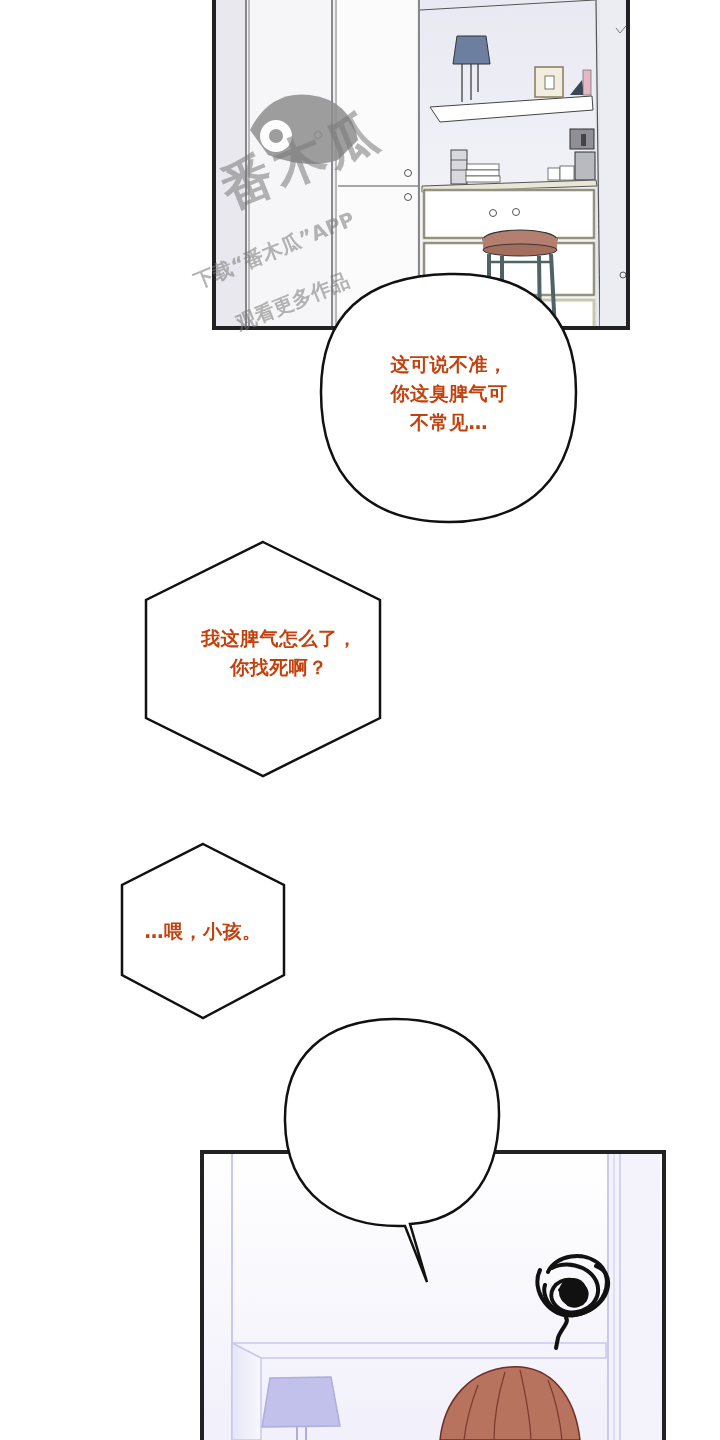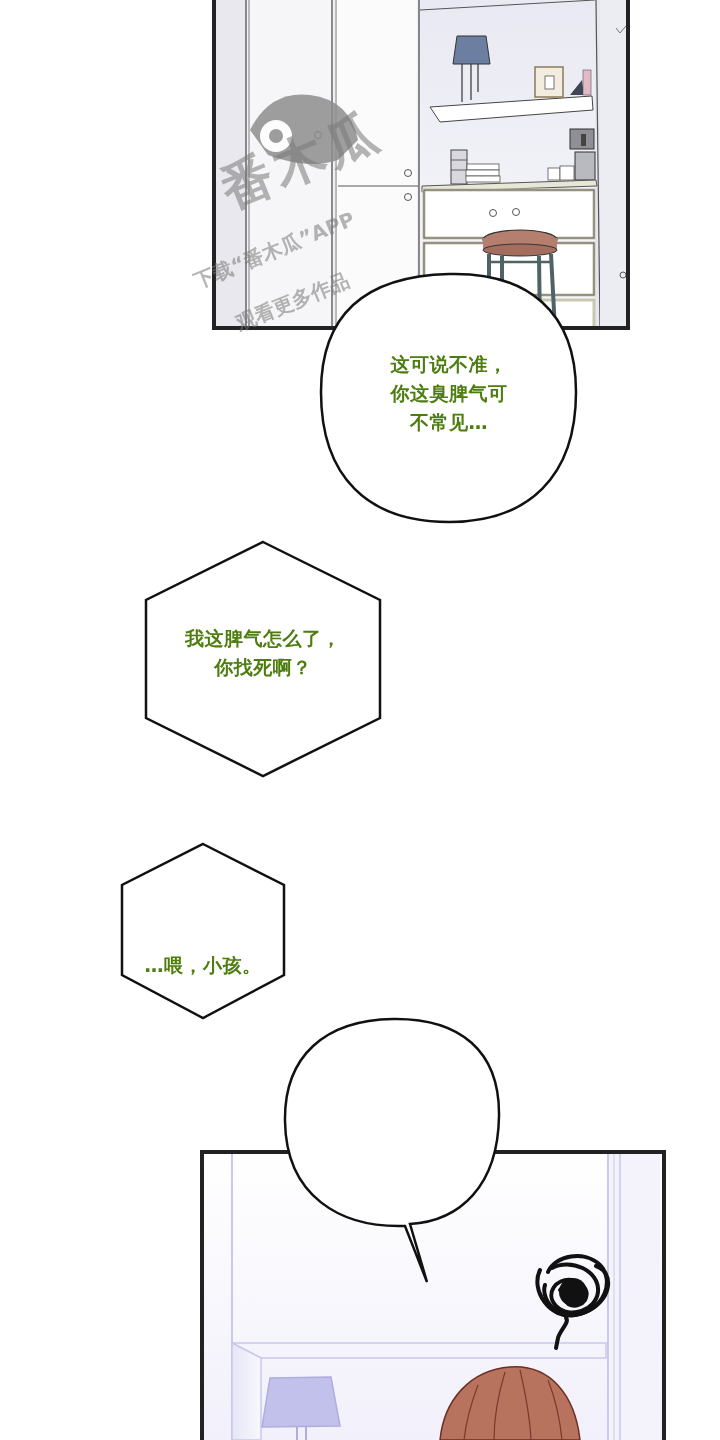--- a/index.html
+++ b/index.html
@@ -1,19 +1,19 @@
 <!DOCTYPE html>
 <html><head>
 <meta charset="utf-8">
 <style>
   html, body { margin: 0; padding: 0; background: #ffffff; }
   body { width: 720px; height: 1440px; position: relative; overflow: hidden;
          font-family: "DejaVu Sans", "Liberation Sans", sans-serif; }
   .layer { position: absolute; left: 0; top: 0; }
-  .bubble-text { position: absolute; text-align: center; color: #4d7c0f;
+  .bubble-text { position: absolute; text-align: center; color: #c2410c;
                  font-family: "DejaVu Sans", sans-serif; font-weight: bold;
                  font-size: 19px; line-height: 29px; white-space: pre-line;
                  letter-spacing: 0.5px; }
   .watermark { position: absolute; color: rgba(120,120,120,0.55); font-weight: bold;
                font-family: "DejaVu Sans", sans-serif; white-space: nowrap; pointer-events: none; }
 </style>
 </head>
 <body>
 
 <div class="layer" style="width:720px;height:340px;">
@@ -122,29 +122,29 @@
   </svg>
   <div class="bubble-text" style="left:0;top:78px;width:262px;">这可说不准，
 你这臭脾气可
 不常见…</div>
 </div>
 
 <div class="layer" style="left:143px;top:540px;width:240px;height:238px;">
   <svg width="240" height="238" class="layer">
     <polygon points="120,2 237,60 237,178 120,236 3,178 3,60" fill="#ffffff" stroke="#111" stroke-width="2.5"></polygon>
   </svg>
-  <div class="bubble-text" style="left:0;top:84px;width:240px;">我这脾气怎么了，
+  <div class="bubble-text" style="left:16px;top:84px;width:240px;">我这脾气怎么了，
 你找死啊？</div>
 </div>
 
 <div class="layer" style="left:119px;top:842px;width:168px;height:178px;">
   <svg width="168" height="178" class="layer">
     <polygon points="84,2 165,43 165,133 84,176 3,133 3,43" fill="#ffffff" stroke="#111" stroke-width="2.5"></polygon>
   </svg>
-  <div class="bubble-text" style="left:0;top:75px;width:168px;margin-top:34px;">…喂，小孩。</div>
+  <div class="bubble-text" style="left:0;top:75px;width:168px;">…喂，小孩。</div>
 </div>
 
 <div class="layer" style="top:1150px;width:720px;height:290px;">
   <svg width="720" height="290" viewBox="0 0 720 290">
     <defs>
       <linearGradient id="lavWall" x1="0" y1="0" x2="0" y2="1">
         <stop offset="0" stop-color="#ffffff"></stop>
         <stop offset="1" stop-color="#f1f0fb"></stop>
       </linearGradient>
       <linearGradient id="shelfSide" x1="0" y1="0" x2="1" y2="0">

